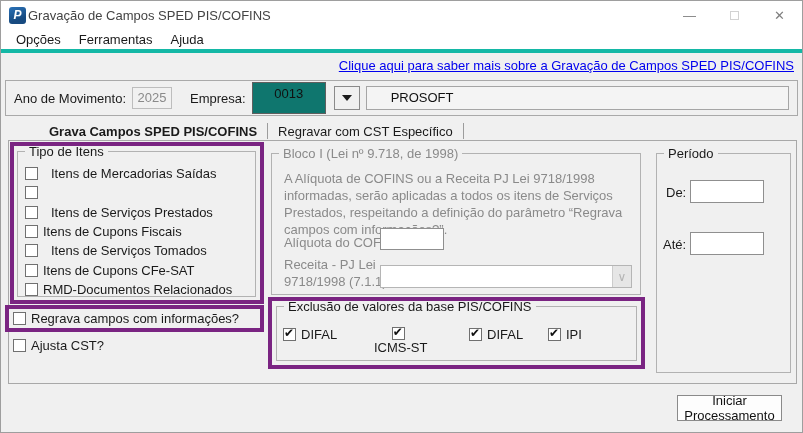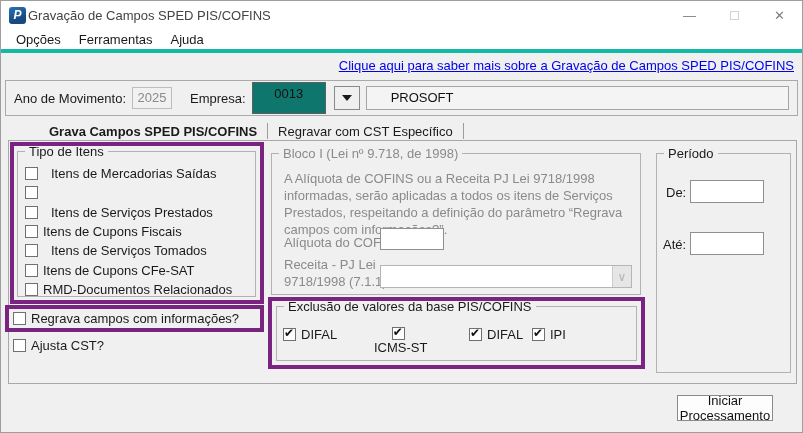--- a/index.html
+++ b/index.html
@@ -68,21 +68,21 @@
   .bloco-combo .dd{ width:19px; background:#e6e6e6; border-left:1px solid #cccccc; display:flex; align-items:center; justify-content:center; color:#b4b4b4; font-size:12px; }
   
   .excl-item{ position:absolute; top:20px; }
   
   .per-label{ position:absolute; }
   .per-input{ position:absolute; width:74px; height:23px; background:#fff; border:1px solid #8f8f8f; padding:2px 4px; font:inherit; }
   
   .paramrow{ position:absolute; display:flex; align-items:center; }
   
   .btn{
-    position:absolute; left:676px; top:394px; width:96px; height:26px;
+    position:absolute; left:676px; top:394px; width:105px; height:26px;
     background:#fdfdfd; border:1px solid #8a8a8a; font:inherit; font-size:13px; color:#111;
     display:flex; align-items:center; justify-content:center;
   }
 </style>
 </head>
 <body>
 
 <div class="window">
 
   <div class="titlebar">
@@ -193,21 +193,21 @@
       <span class="cblabel">DIFAL</span>
     </div>
     <div class="cbrow excl-item" style="left:92px;flex-direction:column;">
       <span class="cb checked"></span>
       <span class="cblabel">ICMS-ST</span>
     </div>
     <div class="cbrow excl-item" style="left:192px;">
       <span class="cb checked"></span>
       <span class="cblabel">DIFAL</span>
     </div>
-    <div class="cbrow excl-item" style="left:255px;">
+    <div class="cbrow excl-item" style="left:271px;">
       <span class="cb checked"></span>
       <span class="cblabel">IPI</span>
     </div>
   </div>
 
   <div class="group" style="left:655px; top:152px; width:135px; height:220px;">
     <span class="legend">Período</span>
     <span class="per-label" style="left:9px; top:31px;">De:</span>
     <input class="per-input" style="left: 33px; top: 26px;" value="">
     <span class="per-label" style="left:6px; top:83px;">Até:</span>

